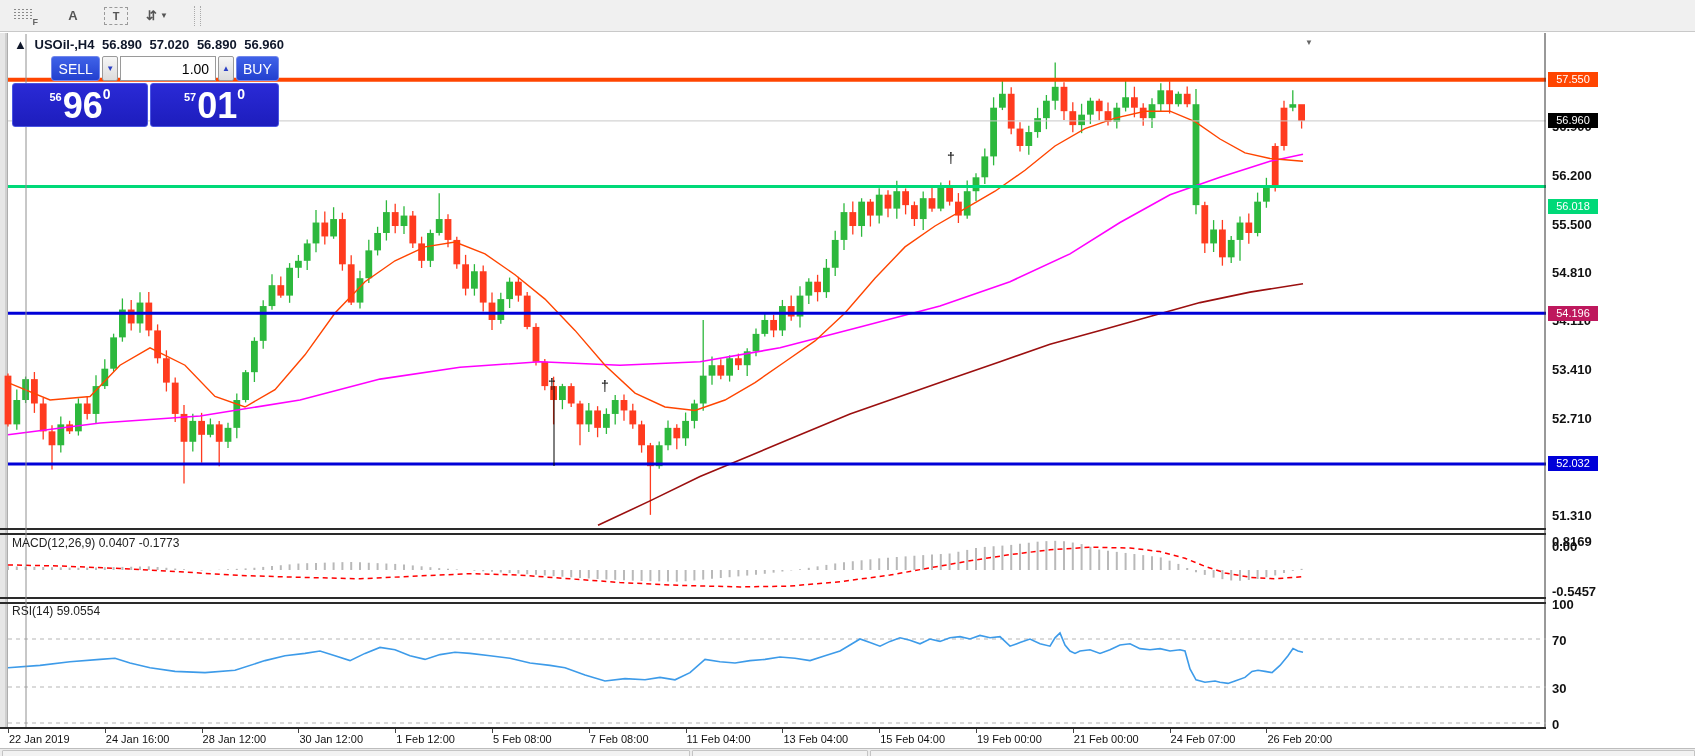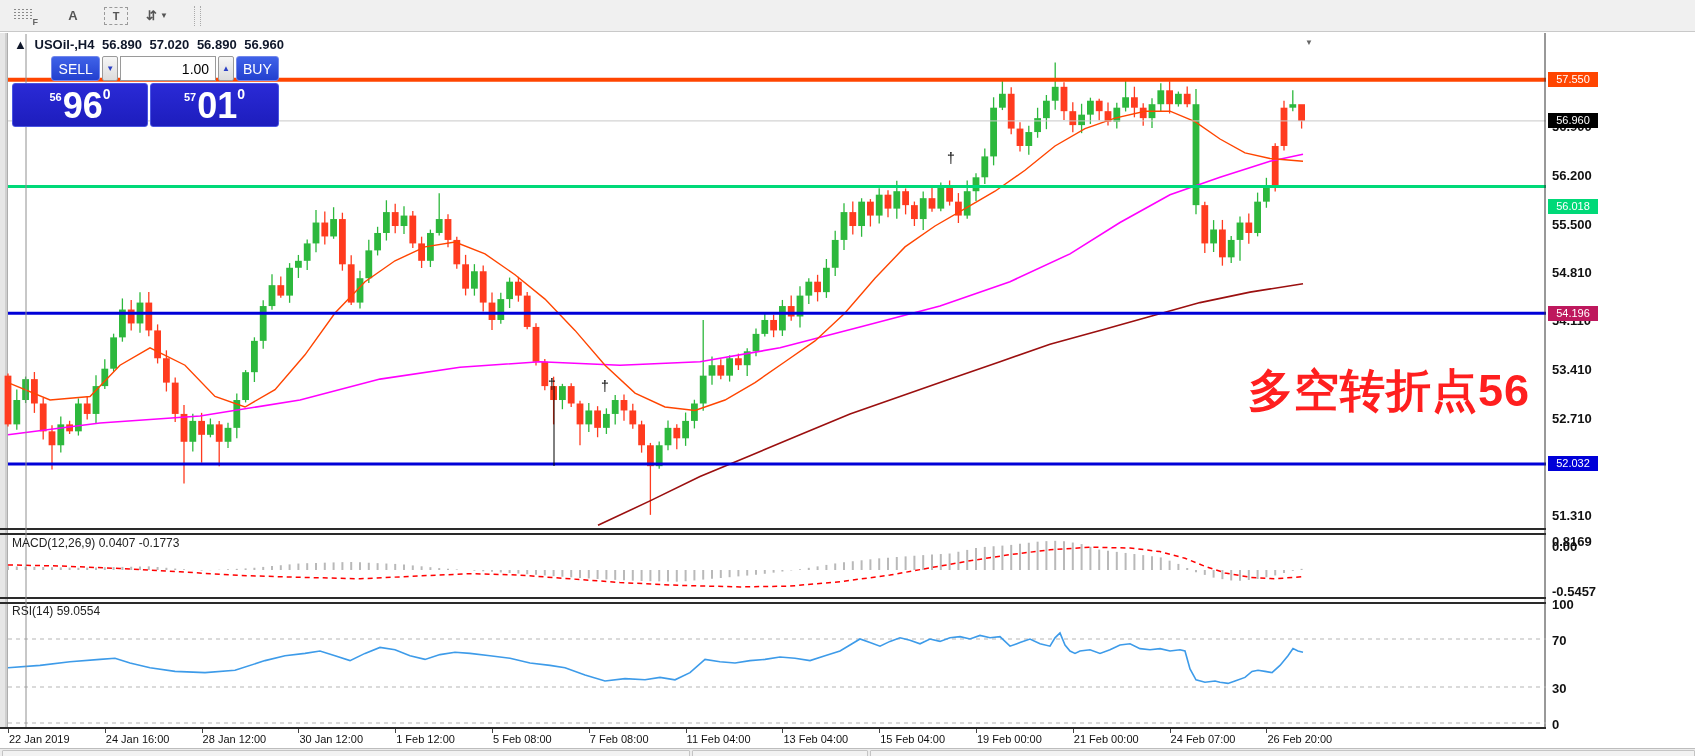--- a/index.html
+++ b/index.html
@@ -589,21 +589,20 @@
           <span class="p-small">57</span>
           <span class="p-big">01</span>
           <span class="p-sup">0</span>
         </div>
       </div>
     </div>
 
     <div class="ind-label" id="macd-label">MACD(12,26,9) 0.0407 -0.1773</div>
     <div class="ind-label" id="rsi-label">RSI(14) 59.0554</div>
 
-    <div id="annotation" style="color: rgb(255, 31, 31);">多空转折点56</div>
 
     <div id="x-axis">
         <div class="x-tick" style="left: 8px;"></div>
         <div class="x-lab" style="left: 9px;">22 Jan 2019</div>
         <div class="x-tick" style="left: 104.8px;"></div>
         <div class="x-lab" style="left: 105.8px;">24 Jan 16:00</div>
         <div class="x-tick" style="left: 201.6px;"></div>
         <div class="x-lab" style="left: 202.6px;">28 Jan 12:00</div>
         <div class="x-tick" style="left: 298.4px;"></div>
         <div class="x-lab" style="left: 299.4px;">30 Jan 12:00</div>

